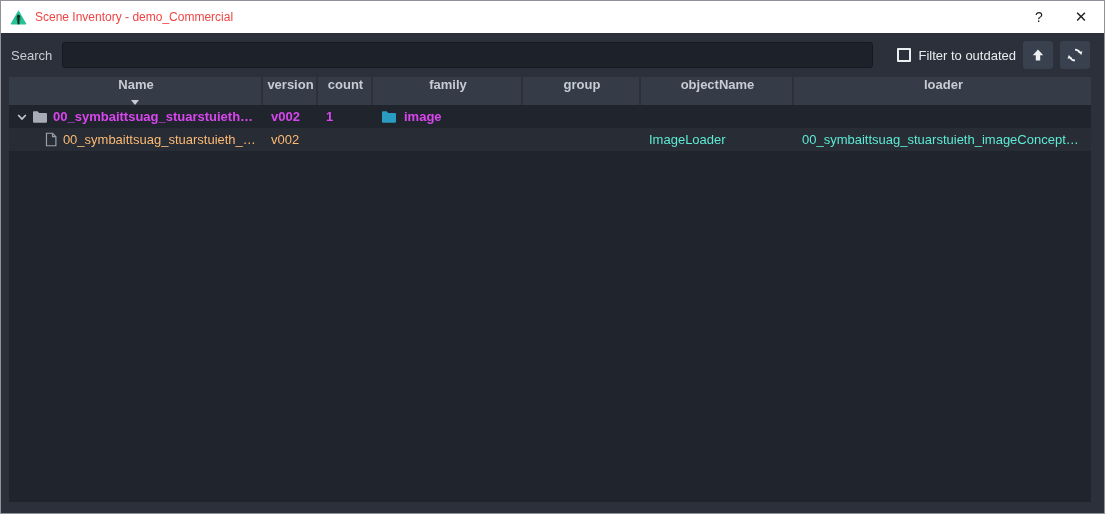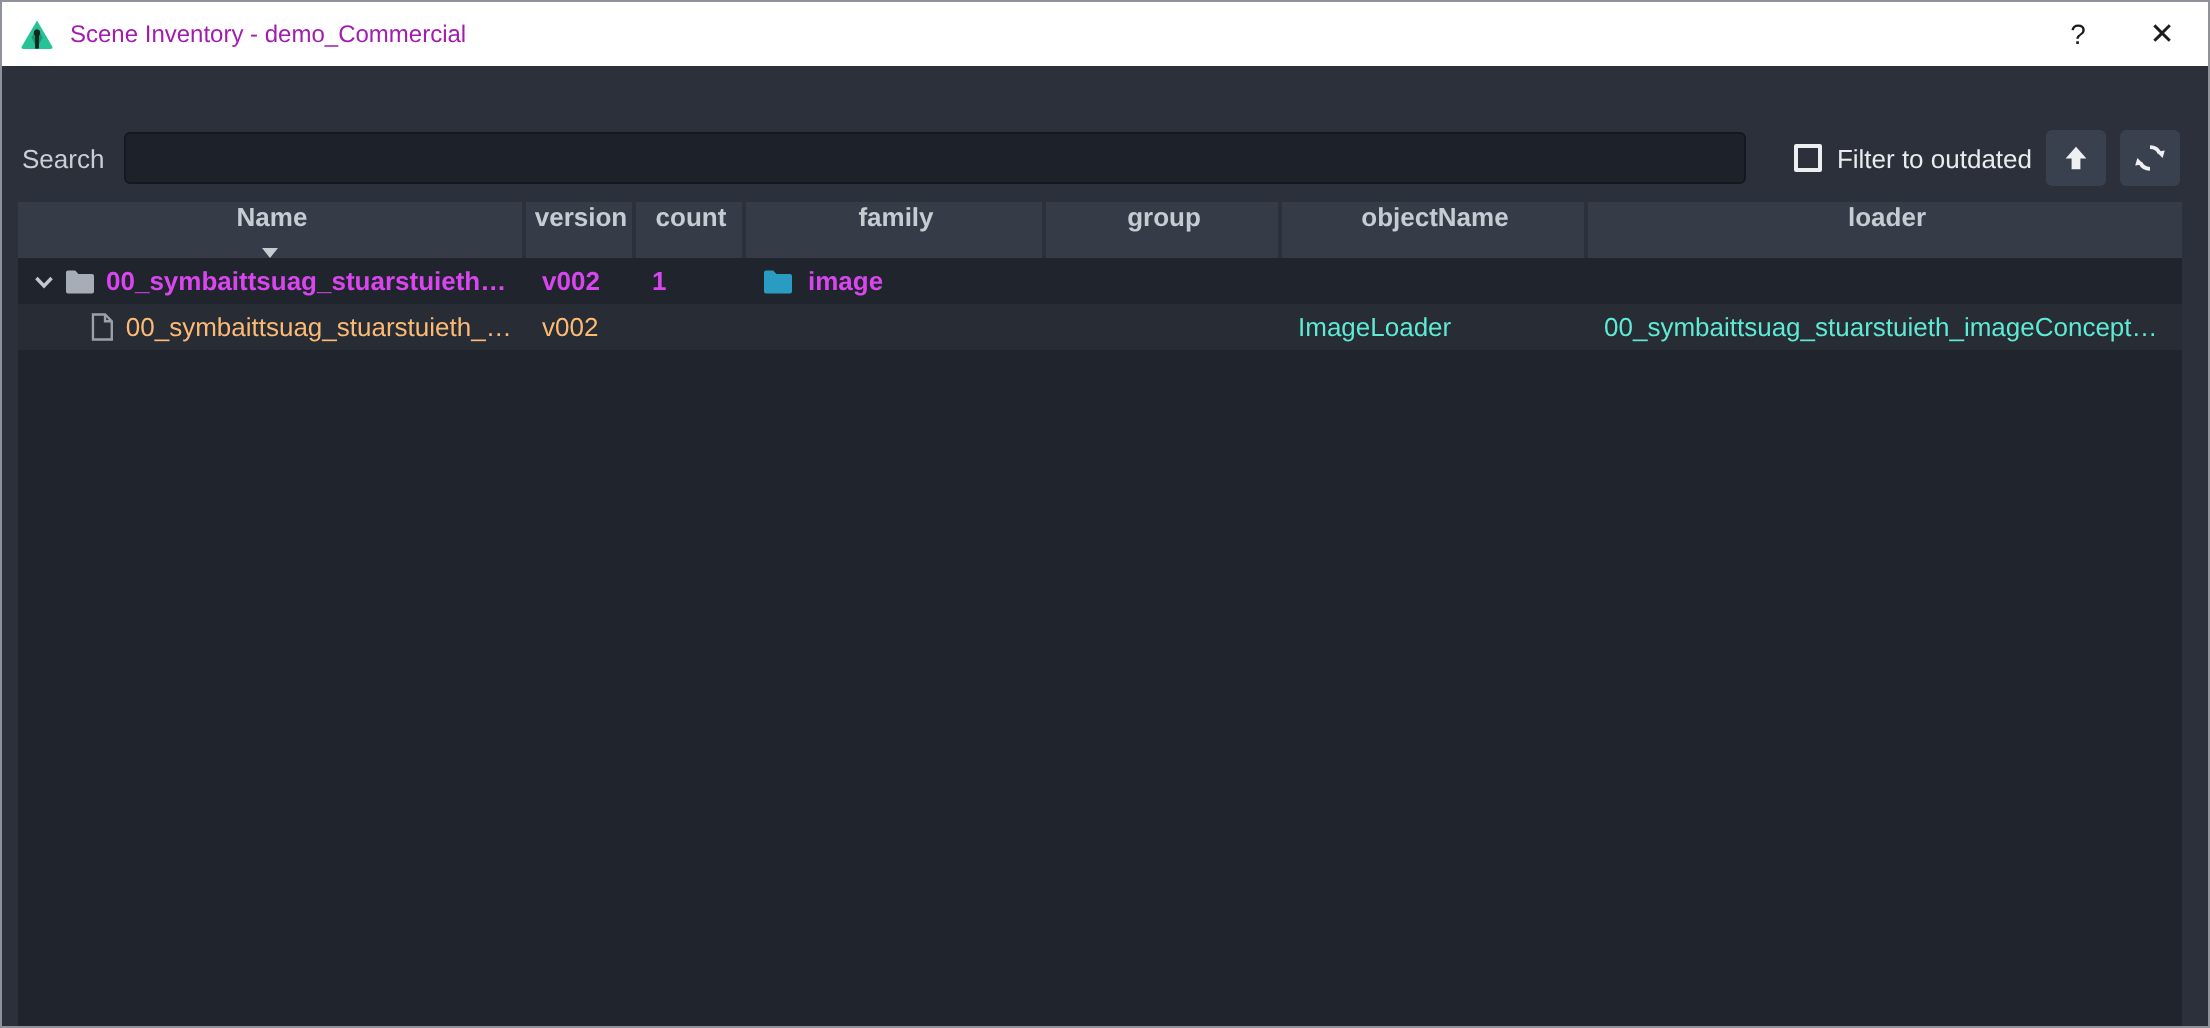--- a/index.html
+++ b/index.html
@@ -15,35 +15,34 @@
   }
 
   
   .titlebar {
     height: 32px; background: #ffffff; flex: 0 0 32px;
     display: flex; align-items: center;
     padding-left: 9px;
   }
   .titlebar .logo { width: 17px; height: 17px; flex: 0 0 17px; }
   .titlebar .title {
-    margin-left: 8px; font-size: 12px; color: #a21caf; flex: 1 1 auto;
+    margin-left: 8px; font-size: 12px; color: #ef4444; flex: 1 1 auto;
     white-space: nowrap; overflow: hidden;
   }
   .tb-btn {
     width: 42px; height: 100%; display: flex; align-items: center; justify-content: center;
     font-size: 14px; color: #1c1c1c; cursor: default; background: transparent; border: none;
   }
   .tb-btn.close { margin-right: 2px; font-size: 15px; }
 
   
   .toolbar {
     height: 44px; flex: 0 0 44px;
     display: flex; align-items: center;
     padding: 0 14px 0 10px;
-    margin-top: 24px;
   }
   .search-label { font-size: 13px; color: #c9cdd4; margin-right: 10px; }
   .search-input {
     flex: 1 1 auto; height: 26px;
     background: #1d222a; border: 1px solid #141820; border-radius: 3px;
     color: #dfe2e7; font-size: 13px; padding: 0 8px; outline: none;
     font-family: "Liberation Sans", sans-serif;
   }
   .filter-group { display: flex; margin-left: 9px; padding-left: 15px; }
   .checkbox {

